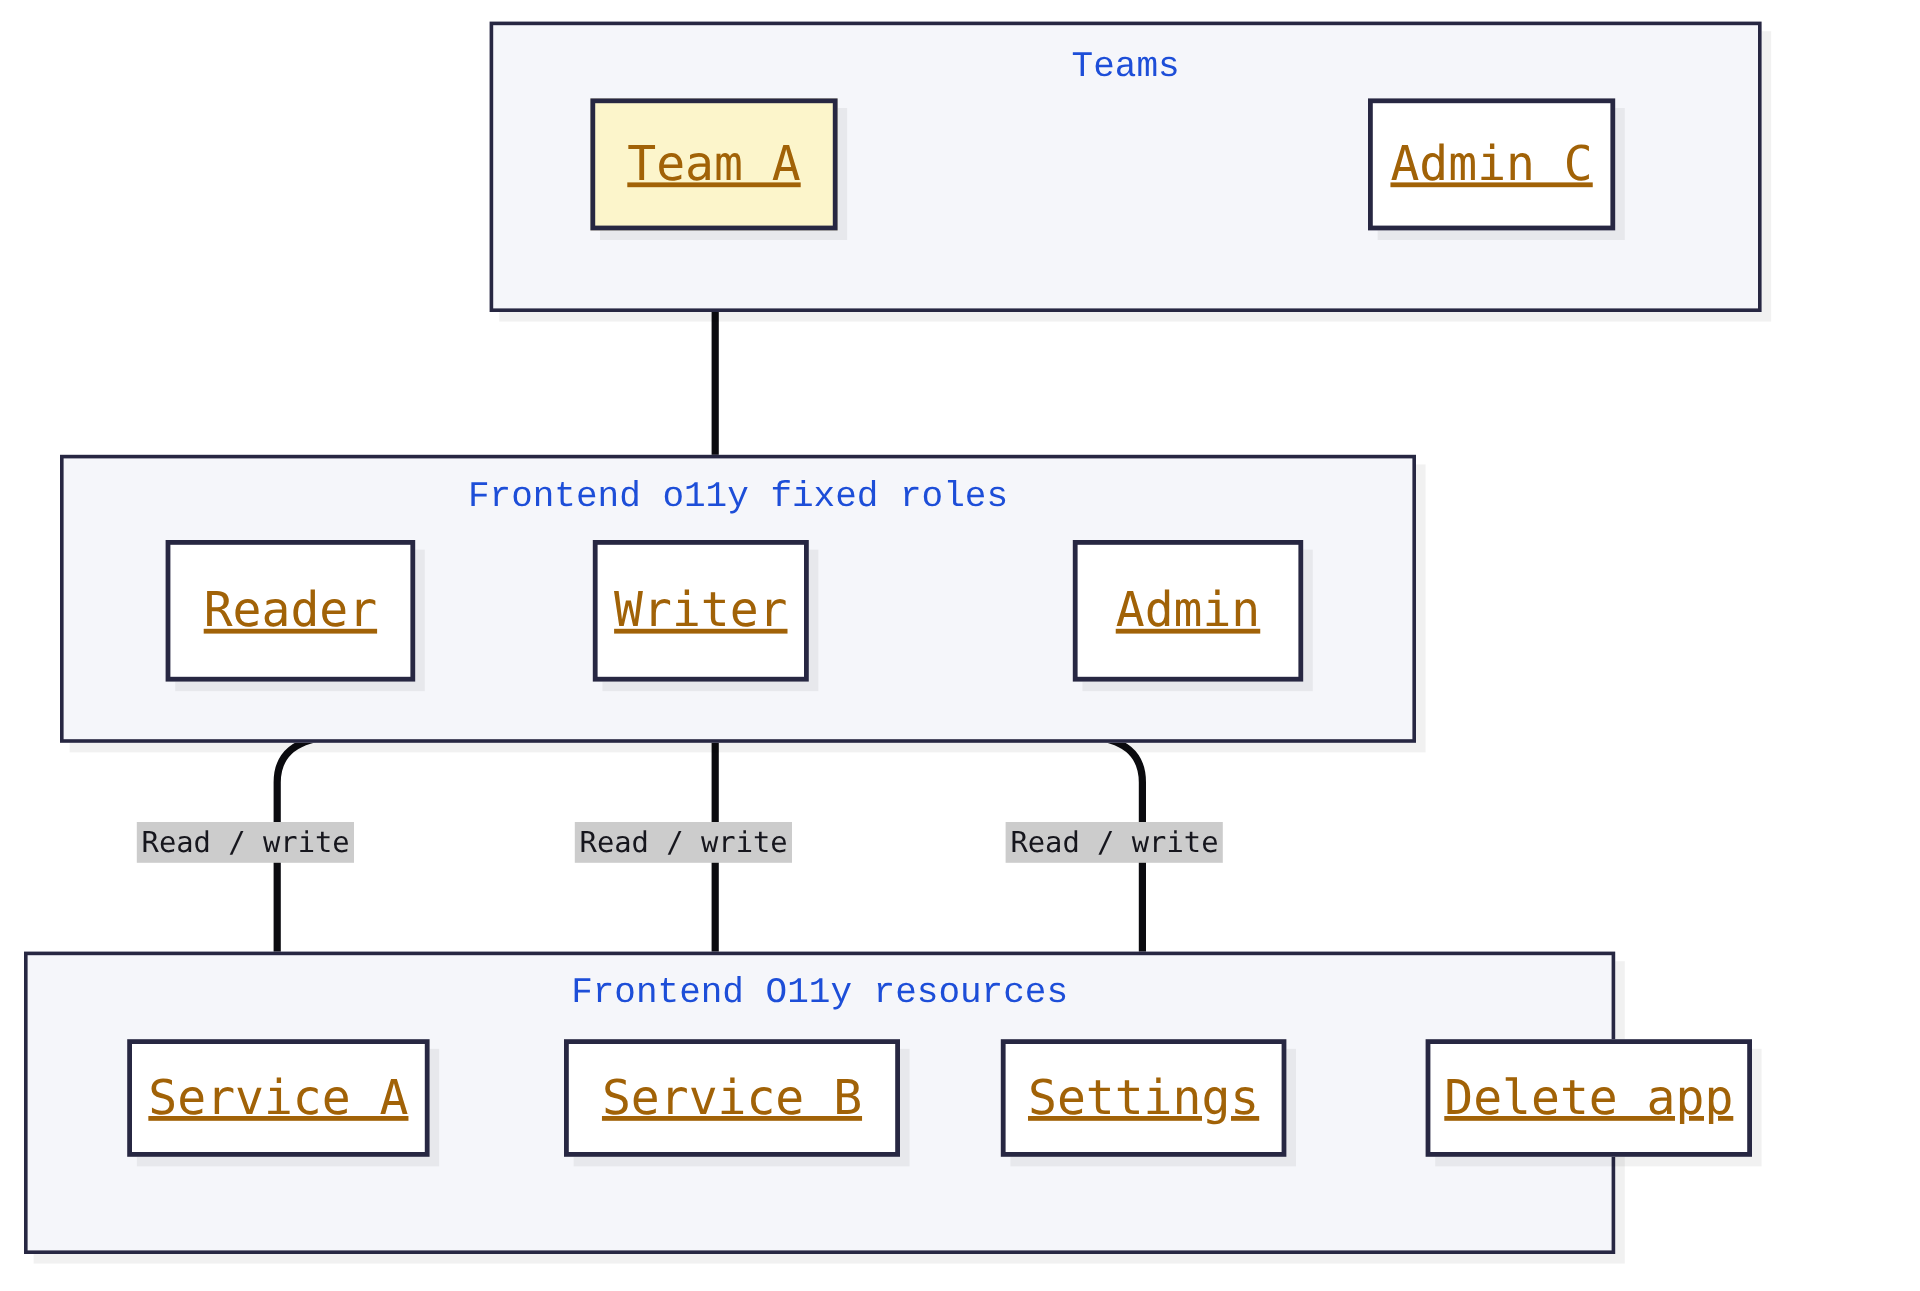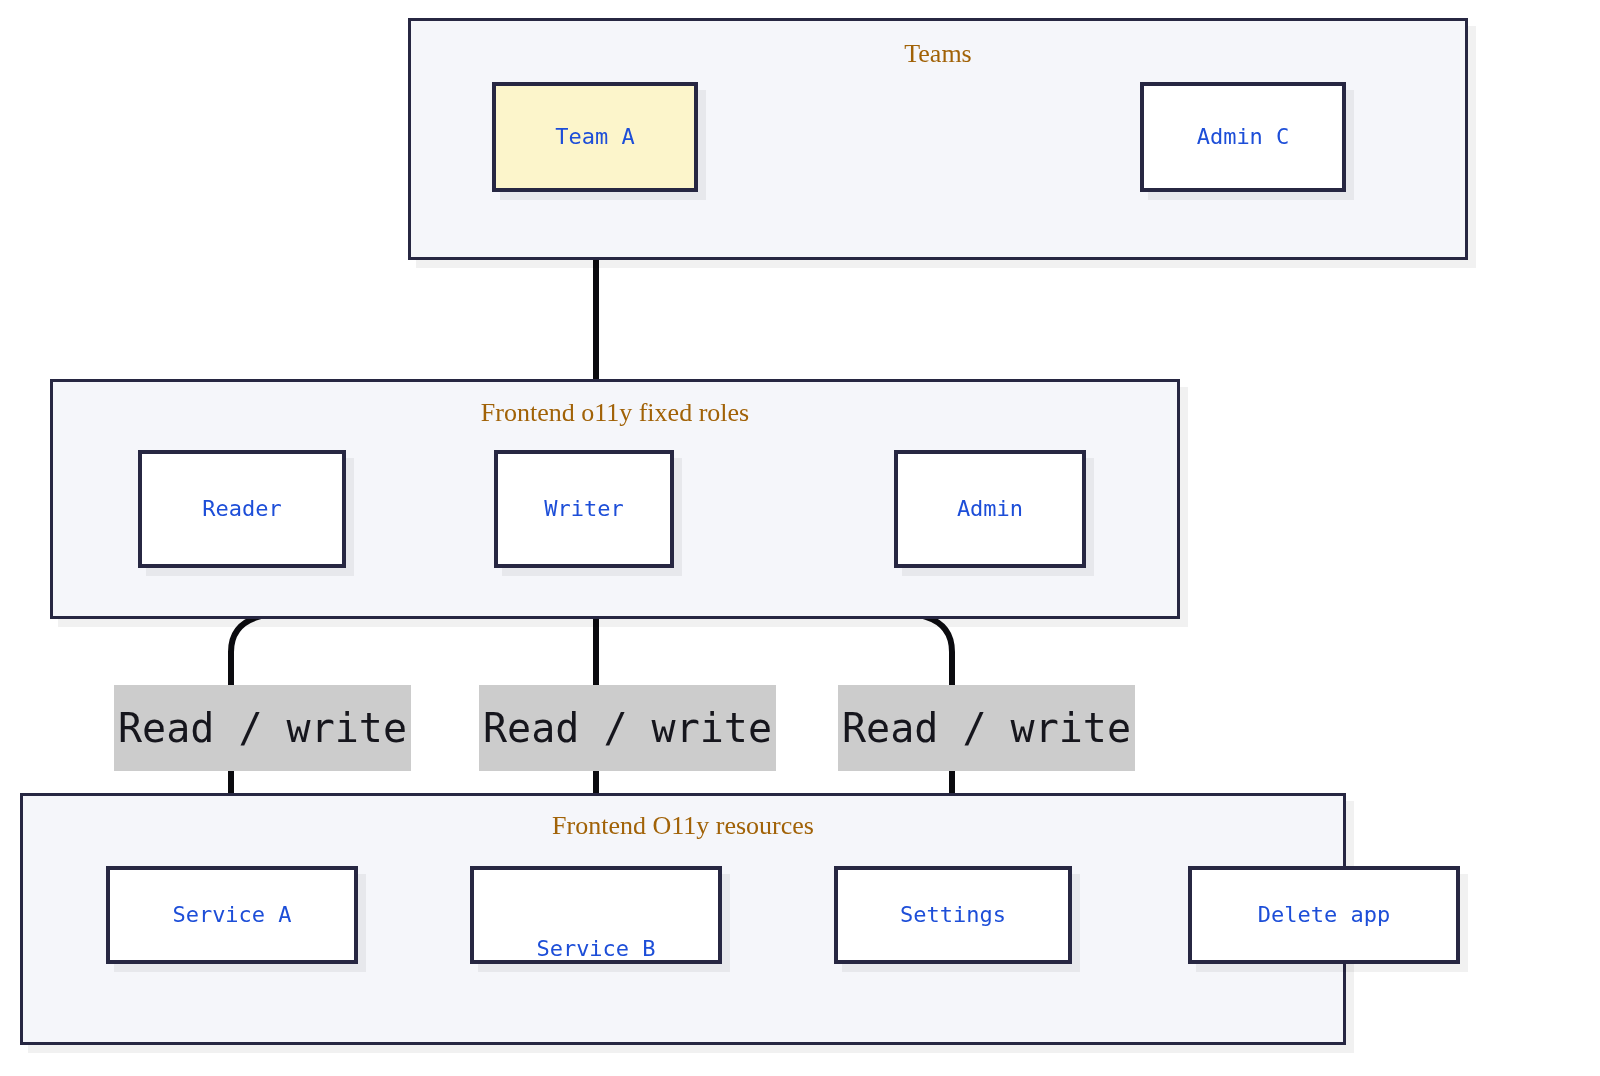--- a/index.html
+++ b/index.html
@@ -24,41 +24,42 @@
     box-sizing: border-box;
     background: #f5f6fa;
     border: 3px solid #272742;
     box-shadow: 8px 8px 0 0 rgba(0,0,0,0.055);
   }
   .cluster-title {
     position: absolute;
     left: 0;
     right: 0;
     text-align: center;
-    color: #a16207;
-    font-size: 26px;
+    color: #1d4ed8;
+    font-size: 30px;
     line-height: 1;
     white-space: nowrap;
-    font-family: Liberation Serif, serif;
+    font-family: Liberation Mono, monospace;
   }
   
   .node {
     position: absolute;
     box-sizing: border-box;
     background: #ffffff;
     border: 4px solid #272742;
     display: flex;
     align-items: center;
     justify-content: center;
-    color: #1d4ed8;
-    font-size: 22px;
+    color: #a16207;
+    font-size: 40px;
     line-height: 1;
     white-space: nowrap;
     box-shadow: 8px 8px 0 0 rgba(0,0,0,0.055);
     font-family: "DejaVu Sans Mono", "Liberation Mono", monospace;
+    text-decoration: underline;
   }
   .node.highlight {
     background: #fcf5cb;
   }
   
   #edges {
     position: absolute;
     left: 0;
     top: 0;
     width: 1600px;
@@ -72,23 +73,23 @@
   }
   #edges polygon {
     fill: #0b0b0f;
     stroke: none;
   }
   
   .edge-label {
     position: absolute;
     background: #cccccc;
     color: #16161d;
-    font-size: 40px;
+    font-size: 24px;
     line-height: 1.25;
-    padding: 18px 4px;
+    padding: 2px 4px;
     white-space: nowrap;
     font-family: "DejaVu Sans Mono", "Liberation Mono", monospace;
   }
 </style>
 </head>
 <body>
 
 <div id="diagram">
 
   <svg id="edges" viewBox="0 0 1600 1076" xmlns="http://www.w3.org/2000/svg">
@@ -143,21 +144,21 @@
   <div class="edge-label" style="left:479px; top:685px;">Read / write</div>
   <div class="edge-label" style="left:838px; top:685px;">Read / write</div>
 
   <div class="cluster" style="left:20px; top:793px; width:1326px; height:252px;">
     <div class="cluster-title" style="top:17px;">Frontend O11y resources</div>
   </div>
 
   <div class="node" style="left:106px; top:866px; width:252px; height:98px;">
     <span>Service A</span>
   </div>
-  <div class="node" style="left:470px; top:866px; width:252px; height:98px;align-items:flex-end;">
+  <div class="node" style="left:470px; top:866px; width:280px; height:98px;">
     <span>Service B</span>
   </div>
   <div class="node" style="left:834px; top:866px; width:238px; height:98px;">
     <span>Settings</span>
   </div>
   <div class="node" style="left:1188px; top:866px; width:272px; height:98px;justify-content:center;">
     <span>Delete app</span>
   </div>
 
 </div>

